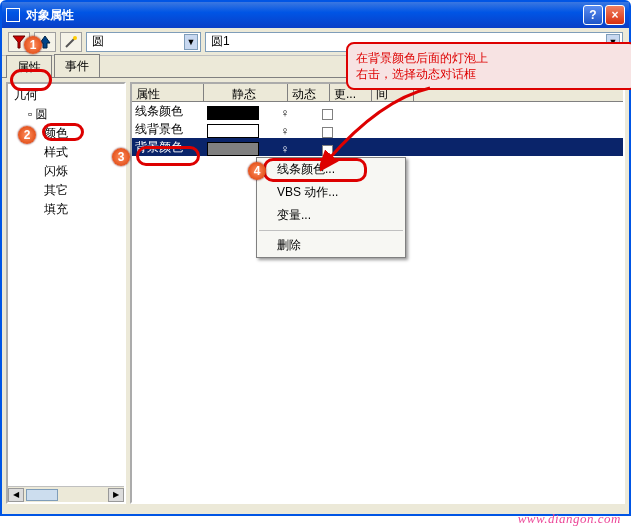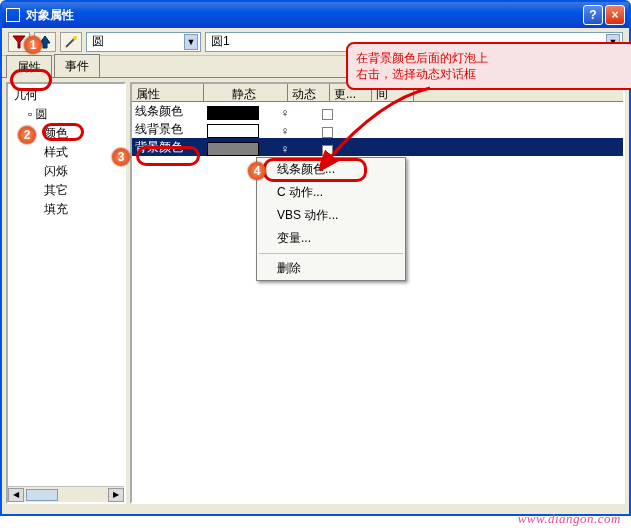--- a/index.html
+++ b/index.html
@@ -209,21 +209,20 @@
             <div class="chk"></div>
           </div>
         <div class="gc c4"></div>
       </div>
     </div>
   </div>
 </div>
 
 <div class="ctx-menu">
   <div class="ctx-item"><span>线条颜色...</span></div>
-  <div class="ctx-item"><span>C 动作...</span></div>
   <div class="ctx-item"><span>VBS 动作...</span></div>
   <div class="ctx-item"><span>变量...</span></div>
   <div class="ctx-sep"></div>
   <div class="ctx-item"><span>删除</span></div>
 </div>
 
 <div class="callout">
   <div>在背景颜色后面的灯泡上</div>
   <div>右击，选择动态对话框</div>
 </div>

